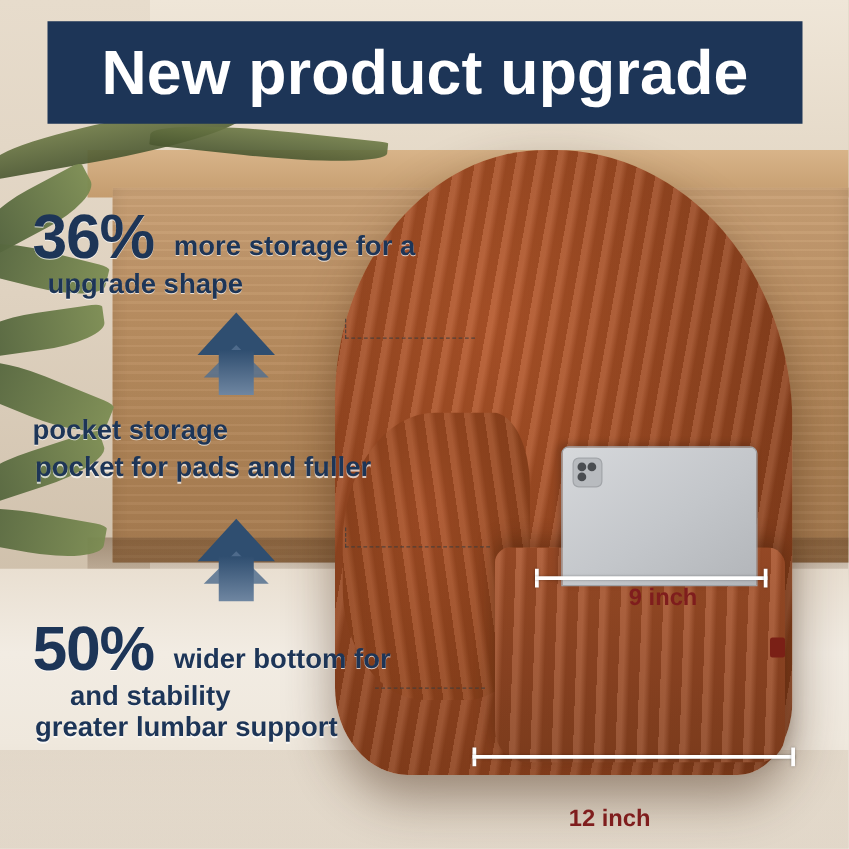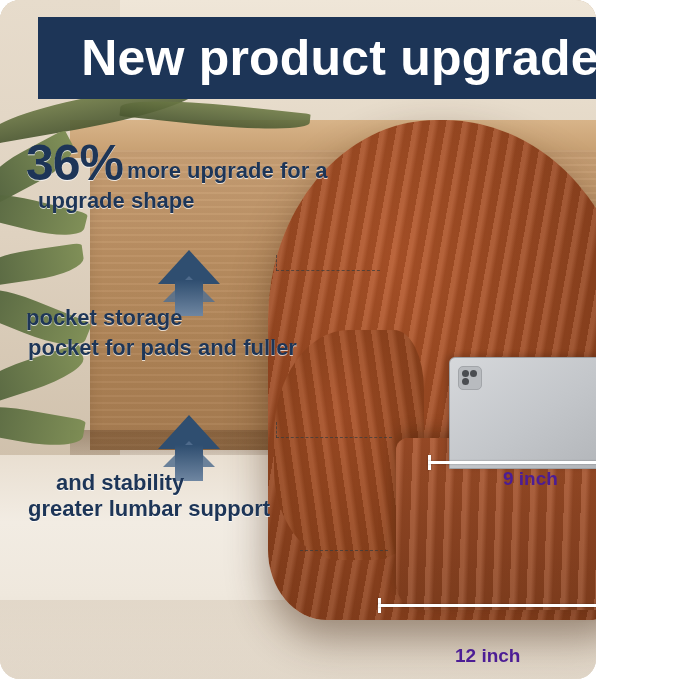--- a/index.html
+++ b/index.html
@@ -5,25 +5,24 @@
   html, body {
     margin: 0;
     padding: 0;
     background: #ffffff;
   }
   body {
     font-family: "Liberation Sans", sans-serif;
   }
   #stage {
     position: relative;
-    width: 596px;
+    width: 679px;
     height: 679px;
     overflow: hidden;
     background: #d8c9b8;
-    border-radius: 20px;
   }
 
   
   .bg {
     position: absolute;
     inset: 0;
     background:
       
       radial-gradient(circle at 78% 8%, rgba(255,252,245,0.55) 0%, rgba(255,250,240,0.0) 42%),
       
@@ -249,21 +248,22 @@
   .desc {
     font-size: 22px;
     font-weight: bold;
     line-height: 1.18;
     color: #1d3557;
     text-shadow: 0 1px 0 rgba(255,255,255,0.7);
   }
   .callout .row1 {
     display: flex;
     align-items: flex-end;
-    gap: 4px;
+    gap: 16px;
+    margin-top: 26px;
   }
 
   #callout-36 { left: 26px; top: 140px; width: 330px; }
   #callout-85 { left: 26px; top: 305px; width: 330px; }
   #callout-50 { left: 26px; top: 470px; width: 330px; }
   .arrow-up {
     position: absolute;
     width: 62px;
     height: 66px;
   }
@@ -334,21 +334,21 @@
     height: 15px;
     background: #ffffff;
     box-shadow: 0 0 2px rgba(0,0,0,0.35);
   }
   .dim .cap.l { left: 0; }
   .dim .cap.r { right: 0; }
   .dim-label {
     position: absolute;
     font-size: 19px;
     font-weight: bold;
-    color: #4c1d95;
+    color: #7f1d1d;
     white-space: nowrap;
   }
   #dim-9 { left: 428px; top: 455px; width: 186px; }
   #dim-9-label { left: 503px; top: 468px; }
   #dim-12 { left: 378px; top: 598px; width: 258px; }
   #dim-12-label { left: 455px; top: 645px; }
 </style>
 </head>
 <body>
 
@@ -404,34 +404,36 @@
     <div class="tail"></div>
   </div>
 
   <div class="banner">
     <div class="banner-text">New product upgrade</div>
   </div>
 
   <div class="callout" id="callout-36">
     <div class="row1">
       <div class="pct">36%</div>
-      <div class="desc" style="padding-bottom:4px;">more upgrade for a</div>
+      <div class="desc" style="padding-bottom:4px;">more storage for a</div>
     </div>
     <div class="desc" style="padding-left:12px;">upgrade shape</div>
   </div>
 
   <div class="callout" id="callout-85">
     <div class="row1">
       <div class="desc" style="padding-bottom:4px;">pocket storage</div>
     </div>
     <div class="desc" style="padding-left:2px;">pocket for pads and fuller</div>
   </div>
 
   <div class="callout" id="callout-50">
     <div class="row1">
+      <div class="pct">50%</div>
+      <div class="desc" style="padding-bottom:4px;">wider bottom for</div>
     </div>
     <div class="desc" style="padding-left:30px;">and stability</div>
     <div class="desc" style="padding-left:2px;">greater lumbar support</div>
   </div>
 
   <div class="dim" id="dim-9">
     <div class="cap l"></div>
     <div class="line"></div>
     <div class="cap r"></div>
   </div>

